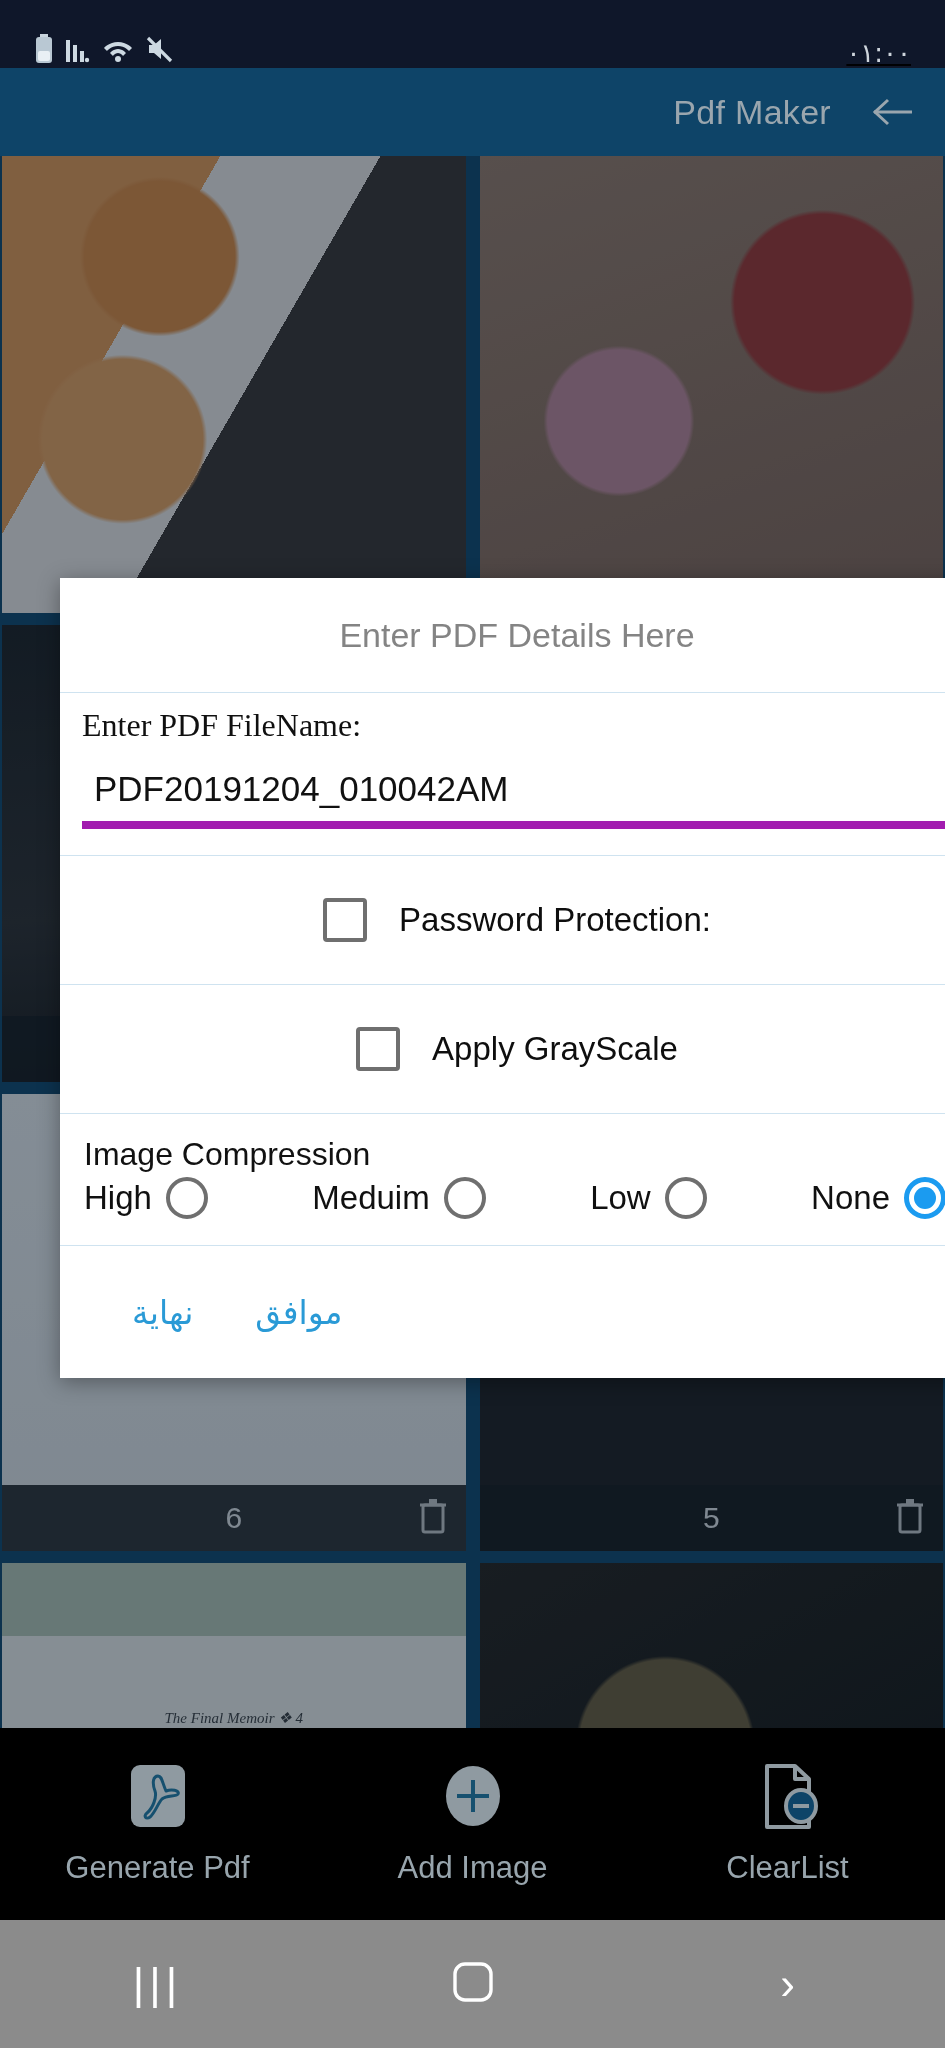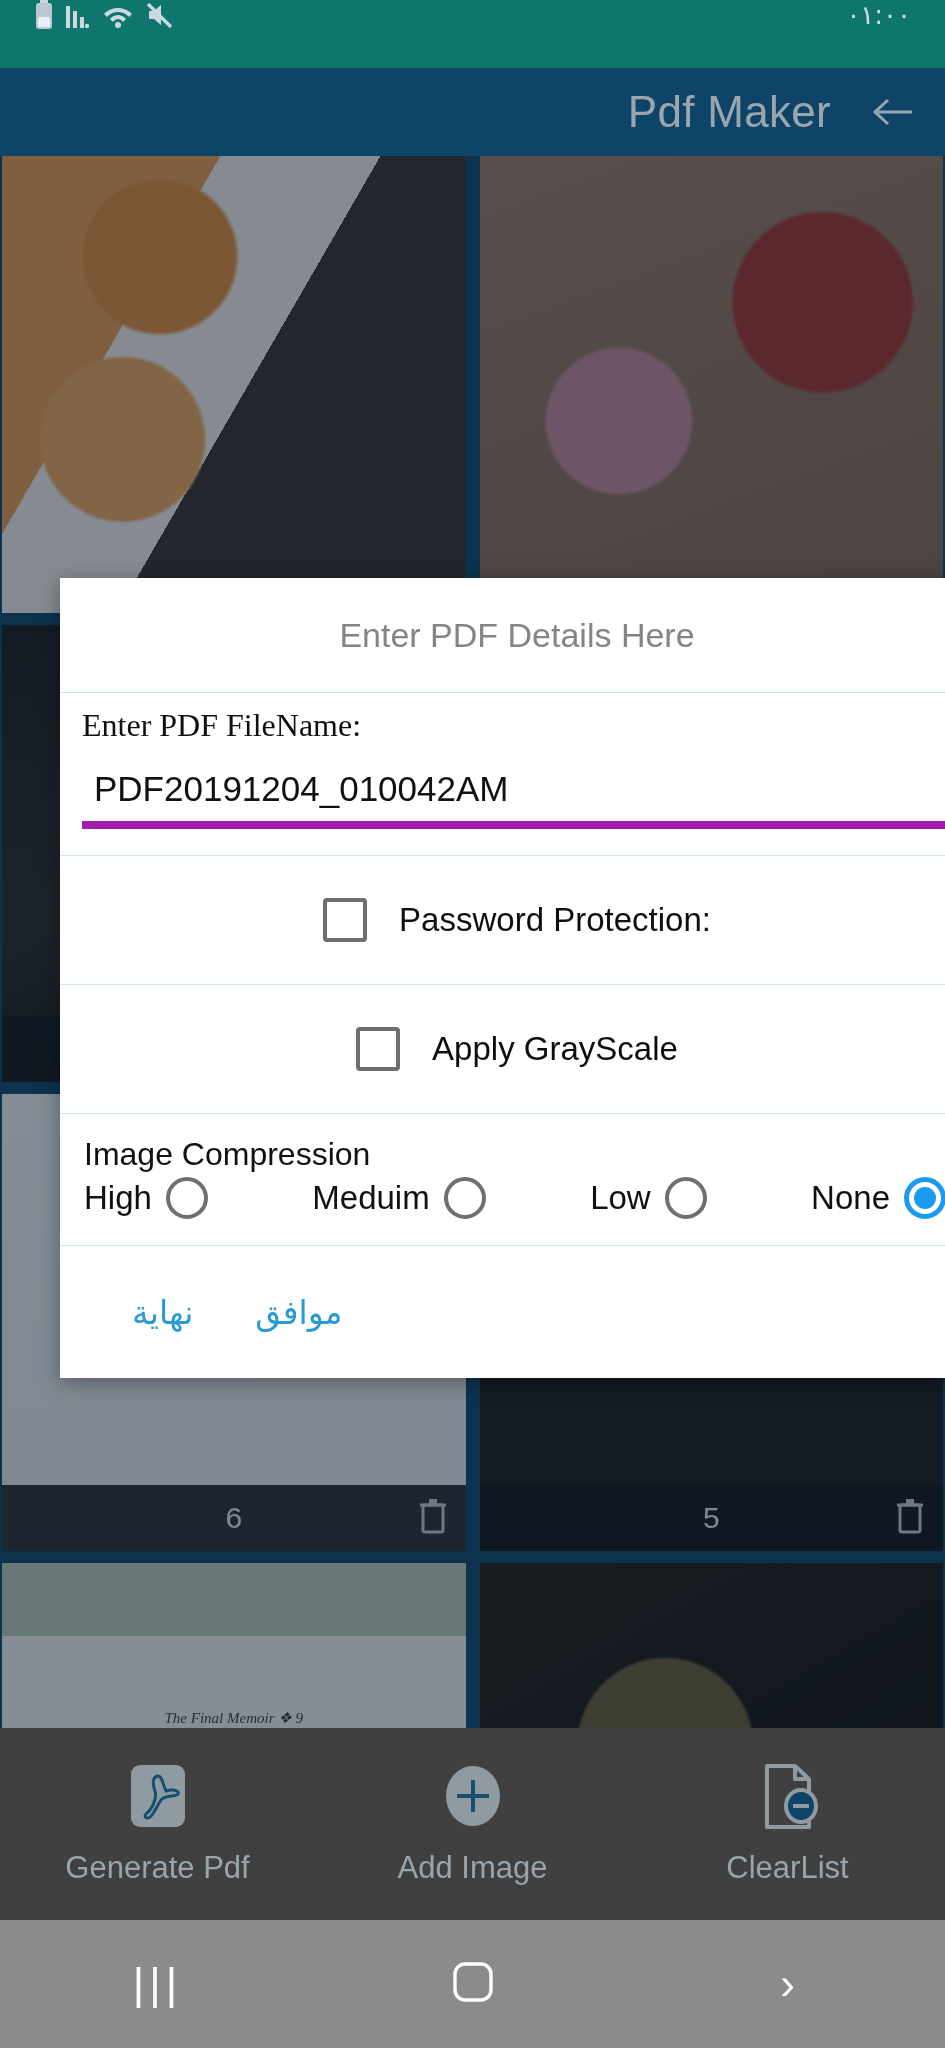--- a/index.html
+++ b/index.html
@@ -13,24 +13,25 @@
     position: relative;
     width: 945px; height: 2048px;
     background: #0e4468;
     overflow: hidden;
   }
 
   
   .statusbar {
     position: absolute; top: 0; left: 0;
     width: 945px; height: 68px;
-    background: #0f766e;
-    display: flex; align-items: flex-start;
+    background: #0f172a;
+    display: flex; align-items: flex-end;
     padding: 0 34px;
     z-index: 5;
+    text-decoration: underline;
   }
   .sb-left { display: flex; align-items: center; gap: 11px; }
   .sb-right { margin-left: auto; display:flex; align-items:center;}
   .sb-time {
     color: #dfe6ec; font-size: 26px;
     letter-spacing: 1px;
     font-family: "DejaVu Sans", sans-serif;
     opacity: .92;
   }
   .ico { display:block; }
@@ -39,21 +40,21 @@
   .appbar {
     position: absolute; top: 68px; left: 0;
     width: 945px; height: 88px;
     background: #0e4468;
     display: flex; align-items: center;
     justify-content: flex-end;
     padding-right: 26px;
     z-index: 5;
   }
   .appbar-title {
-    color: #9aa6ae; font-size: 44px; font-weight: 400;
+    color: #9aa6ae; font-size: 34px; font-weight: 400;
     letter-spacing: .3px;
     margin-right: 36px;
     margin-left: 17px;
   }
   .back-arrow { width: 52px; height: 52px; display:flex; align-items:center; justify-content:center;}
 
   
   .grid {
     position: absolute; top: 156px; left: 0;
     width: 945px; height: 1604px;
@@ -121,21 +122,21 @@
     position: absolute; top: 0; left: 0;
     width: 945px; height: 1920px;
     background: rgba(10,30,48,.47);
     z-index: 3;
   }
 
   
   .bottombar {
     position: absolute; left: 0; bottom: 128px;
     width: 945px; height: 192px;
-    background: #404040;
+    background: #000000;
     display: flex; align-items: center;
     z-index: 6;
   }
   .bb-item { flex: 1; display:flex; flex-direction:column; align-items:center; gap: 14px; }
   .bb-label { color: #98a5ad; font-size: 31px; }
 
   
   .navbar {
     position: absolute; left: 0; bottom: 0;
     width: 945px; height: 128px;
@@ -333,21 +334,21 @@
             <rect x="7" y="9" width="20" height="27" rx="2" fill="none" stroke="#c9c9c9" stroke-width="3"></rect>
             <line x1="4" y1="9" x2="30" y2="9" stroke="#c9c9c9" stroke-width="3"></line>
             <rect x="13" y="3" width="8" height="5" fill="#c9c9c9"></rect>
           </svg>
         </span>
       </div>
     </div>
 
     <div class="cell">
       <div class="art art-book"></div>
-      <div class="book-txt">The Final Memoir  ❖  9</div>
+      <div class="book-txt">The Final Memoir  ❖  4</div>
     </div>
 
     <div class="cell">
       <div class="art art-man"></div>
     </div>
 
   </div>
 
   <div class="scrim"></div>
 

